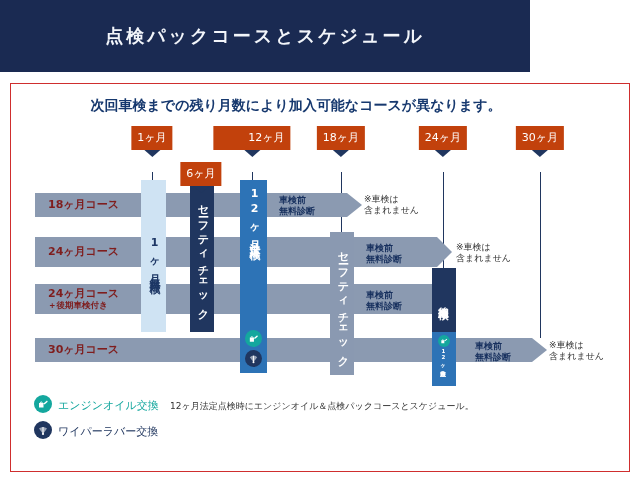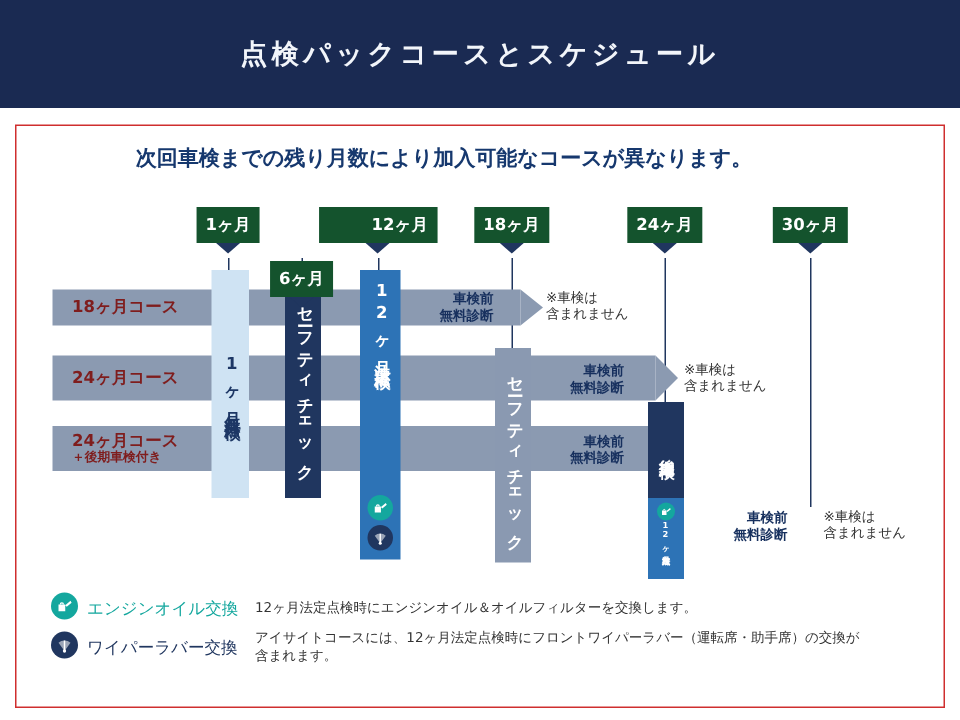--- a/index.html
+++ b/index.html
@@ -1,26 +1,26 @@
 <!DOCTYPE html>
 <html><head>
 <meta charset="utf-8">
 <style>
   html,body{margin:0;padding:0;background:#fff;}
   .canvas{position:relative;width:640px;height:480px;background:#fff;overflow:hidden;
           font-family:"DejaVu Sans","Liberation Sans",sans-serif;}
-  .header{position:absolute;left:0;top:0;width:640px;height:72px;background:#1a2a52;
+  .header{position:absolute;left:0;top:0;width:530px;height:72px;background:#1a2a52;
           display:flex;align-items:center;justify-content:center;z-index:5;text-align:center;}
   .header-title{color:#f2f5fa;font-size:18px;font-weight:bold;letter-spacing:3px;}
   .frame{position:absolute;left:10px;top:83px;width:618px;height:387px;border:1px solid #cf2e2e;z-index:0;}
   .intro{position:absolute;left:0;top:97px;width:592px;text-align:center;
          font-size:14px;font-weight:bold;color:#16386e;z-index:2;}
   
-  .tag{position:absolute;top:138px;transform:translateX(-50%);background:#14532d;color:#fff;
-       font-size:11px;font-weight:bold;padding:4px 6px 5px;white-space:nowrap;z-index:4;}
+  .tag{position:absolute;top:126px;transform:translateX(-50%);background:#c2410c;color:#fff;
+       font-size:11px;font-weight:normal;padding:4px 6px 5px;white-space:nowrap;z-index:4;}
   .tag::after{content:"";position:absolute;top:100%;left:50%;transform:translateX(-50%);
        width:0;height:0;border-left:8px solid transparent;border-right:8px solid transparent;
        border-top:7px solid #20365f;}
   .gline{position:absolute;width:1px;background:#20365f;z-index:1;}
   
   .row{position:absolute;background:#8b9ab1;z-index:2;display:flex;flex-direction:column;
        justify-content:center;padding-left:13px;box-sizing:border-box;color:#7f1d1d;}
   .row::after{content:"";position:absolute;left:100%;top:0;width:0;height:0;
        border-left:15px solid #8b9ab1;border-top:12px solid transparent;border-bottom:12px solid transparent;}
   .row.h30::after{border-top-width:15px;border-bottom-width:15px;}
@@ -30,21 +30,21 @@
   .vbar{position:absolute;z-index:3;display:flex;align-items:center;justify-content:center;box-sizing:border-box;}
   .vbar.col{flex-direction:column;justify-content:flex-start;}
   .vtext{writing-mode:vertical-rl;text-orientation:upright;font-weight:bold;letter-spacing:2px;}
   .iconstack{margin-top:auto;margin-bottom:6px;display:flex;flex-direction:column;gap:3px;align-items:center;}
   .icircle{border-radius:50%;display:flex;align-items:center;justify-content:center;flex:0 0 auto;}
   .icircle.teal{background:#14a79e;}
   .icircle.navy{background:#20365f;}
   .s18{width:18px;height:18px;} .s17{width:17px;height:17px;} .s12{width:12px;height:12px;}
   
   .diag{position:absolute;z-index:4;font-size:9px;font-weight:bold;color:#17305e;
-        line-height:10.5px;text-align:right;white-space:pre-line;width:50px;}
+        line-height:10.5px;text-align:left;white-space:pre-line;width:50px;}
   .note{position:absolute;z-index:4;font-size:9px;color:#333;line-height:11px;white-space:pre-line;}
   
   .legend-label{position:absolute;font-size:11px;font-weight:normal;z-index:2;}
   .legend-label.teal{color:#14a79e;}
   .legend-label.navy{color:#20365f;}
   .legend-desc{position:absolute;font-size:9px;color:#333;line-height:12px;white-space:pre-line;z-index:2;}
   .abs{position:absolute;z-index:2;}
 </style>
 </head>
 <body>
@@ -68,20 +68,23 @@
 
   <div class="row h24" style="left:35px;top:193px;width:312px;height:24px;">
     <div class="rowname">18ヶ月コース</div>
   </div>
   <div class="row h30" style="left:35px;top:237px;width:402px;height:30px;">
     <div class="rowname">24ヶ月コース</div>
   </div>
   <div class="row h30" style="left:35px;top:284px;width:402px;height:30px;">
     <div class="rowname">24ヶ月コース</div>
     <div class="rowsub">＋後期車検付き</div>
+  </div>
+  <div class="row h24" style="left:35px;top:338px;width:497px;height:24px;">
+    <div class="rowname">30ヶ月コース</div>
   </div>
 
   <div class="tag" style="left:152px;">1ヶ月</div>
   <div class="tag" style="left:201px;margin-top:36px;">6ヶ月</div>
   <div class="tag" style="left:252px;padding-left:35px;">12ヶ月</div>
   <div class="tag" style="left:341px;">18ヶ月</div>
   <div class="tag" style="left:443px;">24ヶ月</div>
   <div class="tag" style="left:540px;">30ヶ月</div>
 
   <div class="vbar" style="left:141px;top:180px;width:25px;height:152px;background:#cfe3f3;">
@@ -140,26 +143,24 @@
   <div class="note" style="left:549px;top:340px;">※車検は
 含まれません</div>
 
   <div class="icircle teal s18 abs" style="left:34px;top:395px;">
     <svg width="12" height="12" viewBox="0 0 24 24">
         <path d="M4 10h9v9H4zM13 11l7-6 1.5 2.5L15 13z" fill="#fff"></path>
         <path d="M6.5 10c0-3 4-3 4 0" stroke="#fff" stroke-width="1.8" fill="none"></path>
       </svg>
   </div>
   <div class="legend-label teal" style="left:58px;top:398px;">エンジンオイル交換</div>
-  <div class="legend-desc" style="left:170px;top:400px;">12ヶ月法定点検時にエンジンオイル＆オイルフィルターを交換します。</div>
+  <div class="legend-desc" style="left:170px;top:400px;">12ヶ月法定点検時にエンジンオイル＆点検パックコースとスケジュール。</div>
 
   <div class="icircle navy s18 abs" style="left:34px;top:421px;">
     <svg width="12" height="12" viewBox="0 0 24 24">
         <path d="M12 20L4 9a12 12 0 0 1 16 0z" fill="#fff" opacity="0.55"></path>
         <path d="M12 20L12 6" stroke="#fff" stroke-width="2"></path>
         <circle cx="12" cy="20" r="2.2" fill="#fff"></circle>
       </svg>
   </div>
   <div class="legend-label navy" style="left:58px;top:424px;">ワイパーラバー交換</div>
-  <div class="legend-desc" style="left:170px;top:420px;">アイサイトコースには、12ヶ月法定点検時にフロントワイパーラバー（運転席・助手席）の交換が
-含まれます。</div>
 
 </div>
 
 </body></html>

